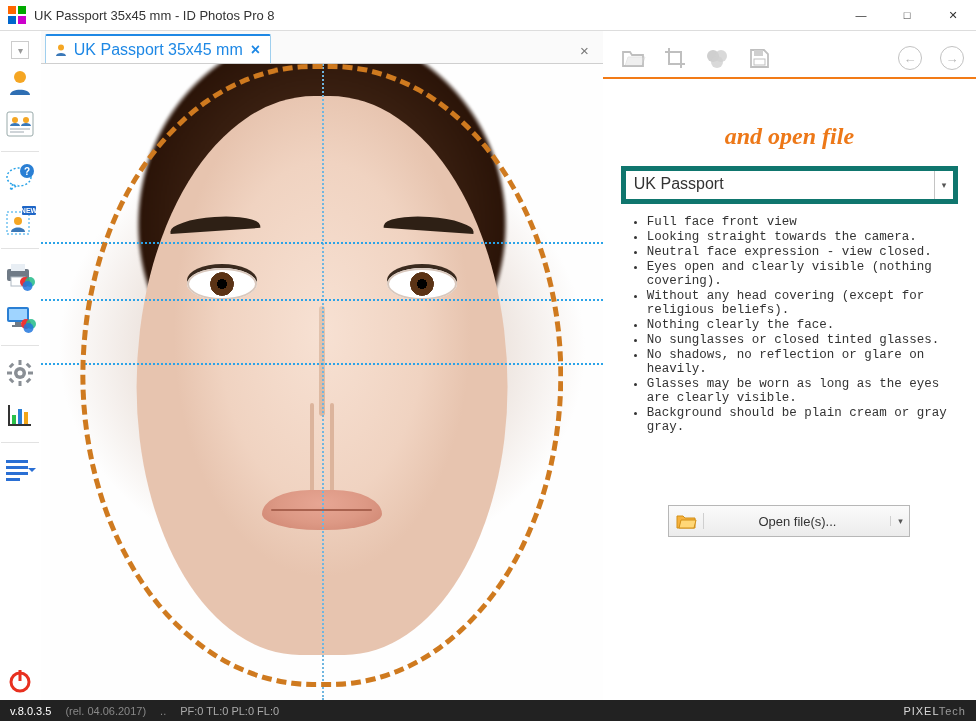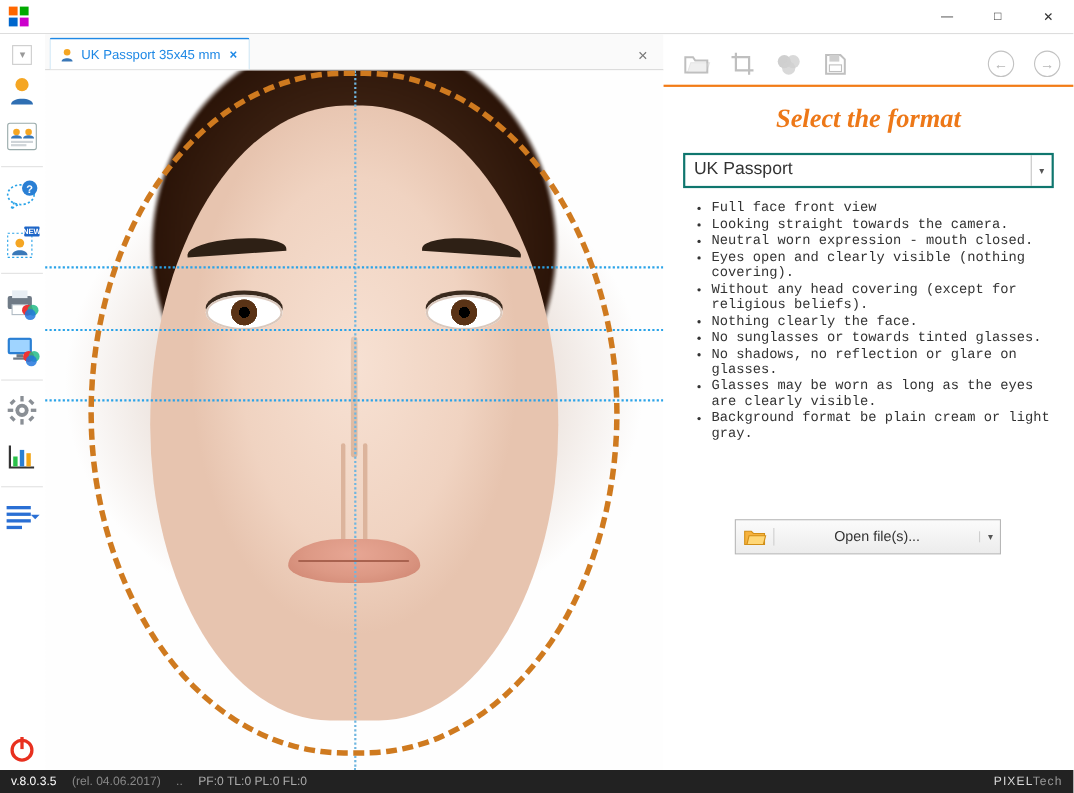--- a/index.html
+++ b/index.html
@@ -82,21 +82,21 @@
   }
   .tab {
     height: 27px;
     border: 1px solid #9fcfee;
     border-bottom: none;
     border-top: 2px solid #1e88e5;
     background: #fff;
     display: flex; align-items: center;
     padding: 0 8px 0 8px;
     gap: 6px;
-    font-size: 12px;
+    font-size: 16px;
     color: #1e88e5;
     border-radius: 2px 2px 0 0;
   }
   .tab .tab-close {
     color: #1e88e5; font-weight: bold;
     padding: 0 2px;
     cursor: pointer;
   }
   .tabstrip .right-close {
     margin-left: auto; margin-right: 8px;
@@ -199,21 +199,21 @@
     font-style: italic;
     font-weight: 600;
     font-size: 24px;
     color: #ed7818;
     font-family: Georgia, "Segoe UI", serif;
     line-height: 1.15;
   }
   .format-select {
     margin: 12px 18px 8px 18px;
     display: flex;
-    border: 2px solid #0f766e;
+    border: 5px solid #0f766e;
     height: 28px;
     background:#fff;
   }
   .format-select .val {
     flex:1; padding: 4px 8px; font-size:16px;
   }
   .format-select .dd {
     width:18px;border-left:1px solid #c4c4c4;
     display:flex;align-items:center;justify-content:center;font-size:9px;color:#555;
   }
@@ -255,20 +255,21 @@
   .status .brand b { color:#d8d8d8; font-weight:400; }
 
   
   svg { overflow: visible; }
 </style>
 </head>
 <body>
 
 <div class="titlebar">
   <span class="app-icon"></span>
+  <span class="title">UK Passport 35x45 mm - ID Photos Pro 8</span>
   <span class="spacer"></span>
   <div class="winbtn">—</div>
   <div class="winbtn">□</div>
   <div class="winbtn close">✕</div>
 </div>
 
 <div class="body">
 
   <div class="sidebar">
     <div class="tiny-plus">▾</div>
@@ -434,39 +435,40 @@
           <rect x="6" y="3" width="9" height="6" fill="#cfcfcf"></rect>
           <rect x="6" y="12" width="11" height="6" fill="none" stroke="#bfbfbf"></rect>
         </svg>
       </div>
       <div class="spacer"></div>
       <div class="nav-arrow">←</div>
       <div class="nav-arrow">→</div>
     </div>
 
     <h1>
-      <span>Select the format</span><br>
+      <br>
+      <span>and open file</span>
     </h1>
 
     <div class="format-select">
       <div class="val">UK Passport</div>
       <div class="dd">▾</div>
     </div>
 
     <ul class="reqs">
         <li>Full face front view</li>
         <li>Looking straight towards the camera.</li>
-        <li>Neutral worn expression - mouth closed.</li>
+        <li>Neutral face expression - view closed.</li>
         <li>Eyes open and clearly visible (nothing covering).</li>
         <li>Without any head covering (except for religious beliefs).</li>
         <li>Nothing clearly the face.</li>
-        <li>No sunglasses or towards tinted glasses.</li>
-        <li>No shadows, no reflection or glare on glasses.</li>
+        <li>No sunglasses or closed tinted glasses.</li>
+        <li>No shadows, no reflection or glare on heavily.</li>
         <li>Glasses may be worn as long as the eyes are clearly visible.</li>
-        <li>Background format be plain cream or light gray.</li>
+        <li>Background should be plain cream or gray gray.</li>
       </ul>
 
     <div class="open-row">
       <div class="ico">
         <svg width="20" height="16">
             <path d="M1 3h6l2 2h10v10H1z" fill="#f6b23e" stroke="#d28f17"></path>
             <path d="M3 15L5 7h15l-2 8z" fill="#ffd777" stroke="#d28f17"></path>
           </svg>
       </div>
       <div class="lbl">Open file(s)...</div>

